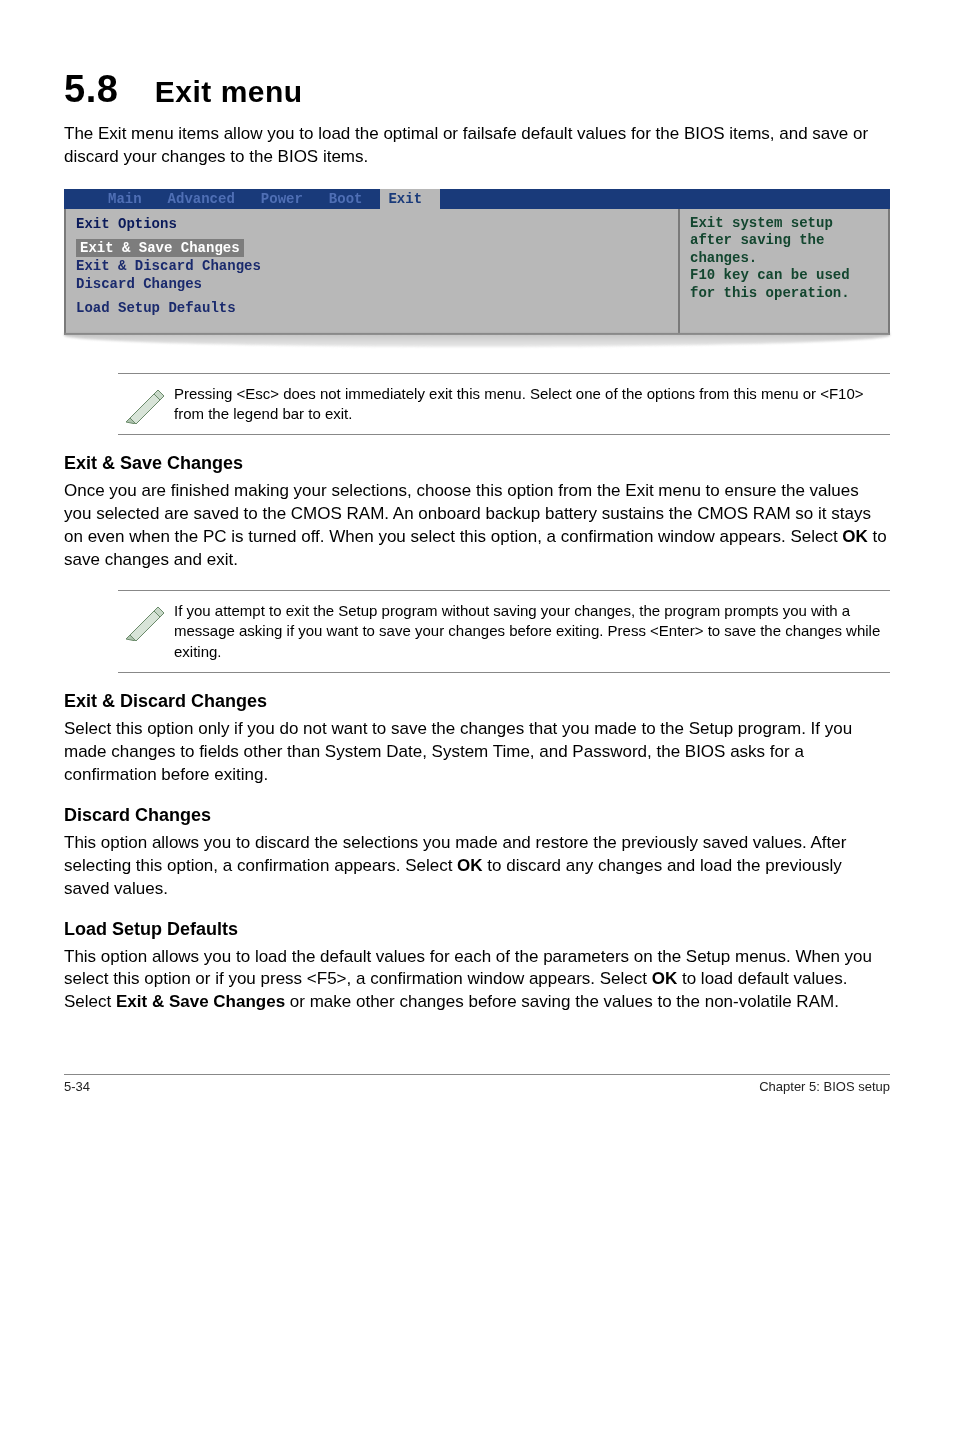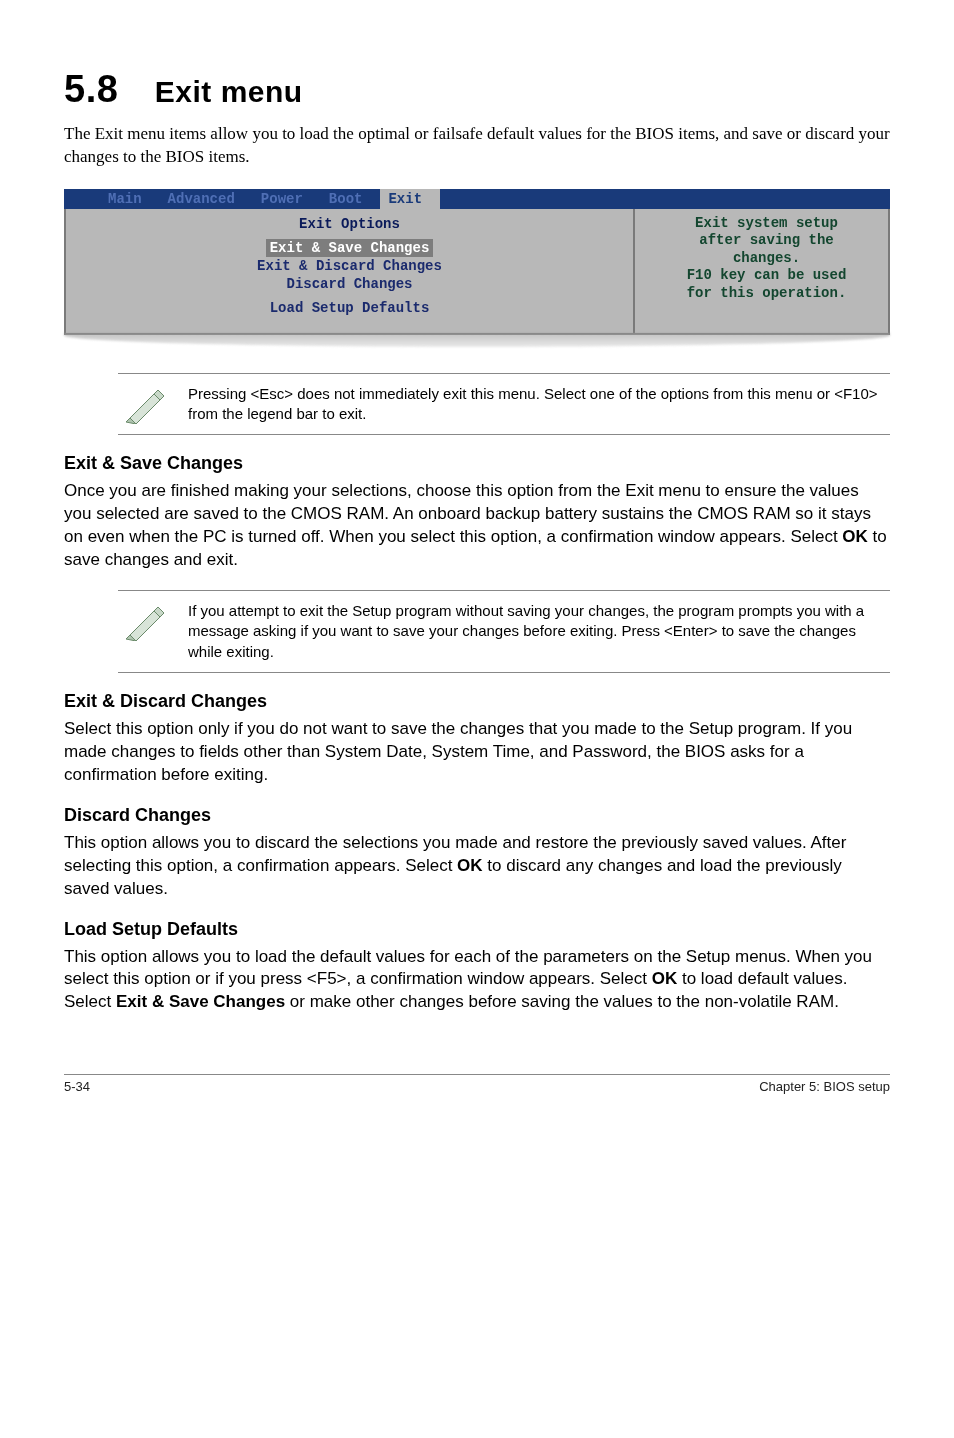--- a/index.html
+++ b/index.html
@@ -1,58 +1,58 @@
 <!DOCTYPE html>
 <html><head>
 <meta charset="utf-8">
 <style>
   * { box-sizing: border-box; margin: 0; padding: 0; }
   html, body { width: 954px; background: #fff; font-family: Arial, Helvetica, sans-serif; color: #000; }
   body { padding: 68px 64px 40px 64px; }
 
   .section-number { font-size: 38px; font-weight: 700; display: inline-block; letter-spacing: 0.5px; }
   .section-title  { font-size: 30px; font-weight: 700; display: inline-block; margin-left: 32px; letter-spacing: 0.5px; }
-  .intro { font-size: 17px; line-height: 1.35; margin-top: 12px; font-family: Liberation Serif, serif; }
+  .intro { font-size: 17px; line-height: 1.35; margin-top: 12px; }
 
   
   .bios { margin-top: 20px; font-family: "Courier New", monospace; font-size: 14px; font-weight: 700; }
   .bios-top {
     background: #193a7a; color: #fff;
     padding: 2px 0 0 0;
     text-align: center;
     font-size: 14px;
   }
   .bios-tabs {
     background: #193a7a; display: flex; color:#4f6fb5;
     padding: 0 0 0 36px;
   }
   .bios-tab { padding: 2px 18px 2px 8px; }
   .bios-tab.active { background: #b8b8b8; color:#193a7a; }
-  .bios-body { display:flex; background:#4d7c0f;text-align:center; }
+  .bios-body { display:flex; background:#4d7c0f; }
   .bios-left {
     flex: 1 1 auto;
     border: 2px solid #7a7a7a; border-top: none;
     background: #b8b8b8;
     padding: 6px 10px 16px 10px;
   }
   .bios-left .item { color:#1a2a6d; padding:1px 0; }
   .bios-left .item.selected { background:#7d7d7d; color:#fff; display:inline-block; padding:1px 4px; }
   .bios-right {
-    width: 255px;
+    width: 210px;
     border: 2px solid #7a7a7a; border-top:none; border-left:none;
     background:#b8b8b8;
-    padding: 6px 10px 16px 20px;
+    padding: 6px 10px 16px 10px;
     color:#13462f;
   }
   .bios-right div { line-height:1.25; }
   .bios-shadow { height:14px; background: linear-gradient(#9a9a9a,#dcdcdc); border-radius:0 0 60% 60%/0 0 100% 100%; margin-top:-2px; filter: blur(1px); opacity:0.6;}
 
   
   .note-sep { border:none; border-top:1px solid #888; margin: 0; }
-  .note-row { display:flex; align-items:flex-start; gap:18px; padding: 10px 0 10px 6px; }
+  .note-row { display:flex; align-items:flex-start; gap:4px; padding: 10px 0 10px 6px; }
   .note-row .txt { font-size:15px; line-height:1.35; }
   .pencil { width:46px; height:40px; flex:0 0 46px; }
 
   h3.sub { font-size:18px; font-weight:700; margin-top:18px; margin-bottom:6px; }
   p.body { font-size:17px; line-height:1.35; }
 
   .footer { display:flex; justify-content:space-between; font-size:13px; color:#222; margin-top:60px; border-top:1px solid #888; padding-top:4px;}
 </style>
 </head>
 <body>

